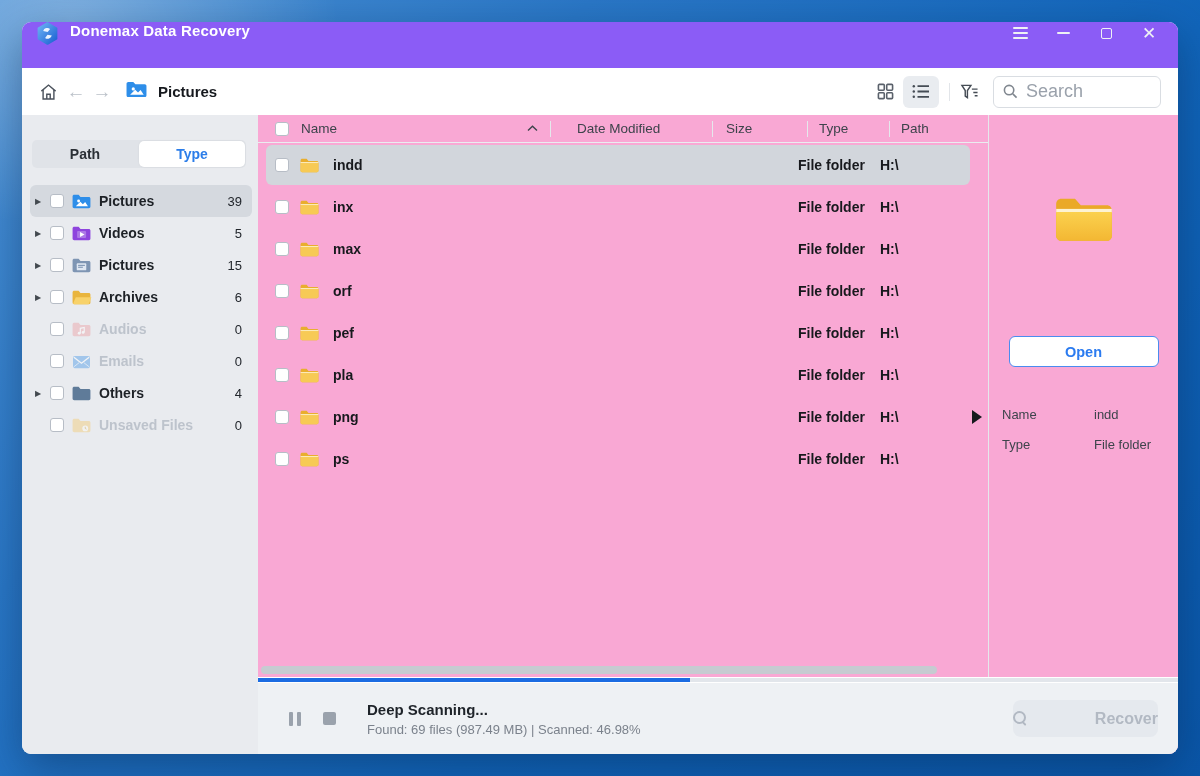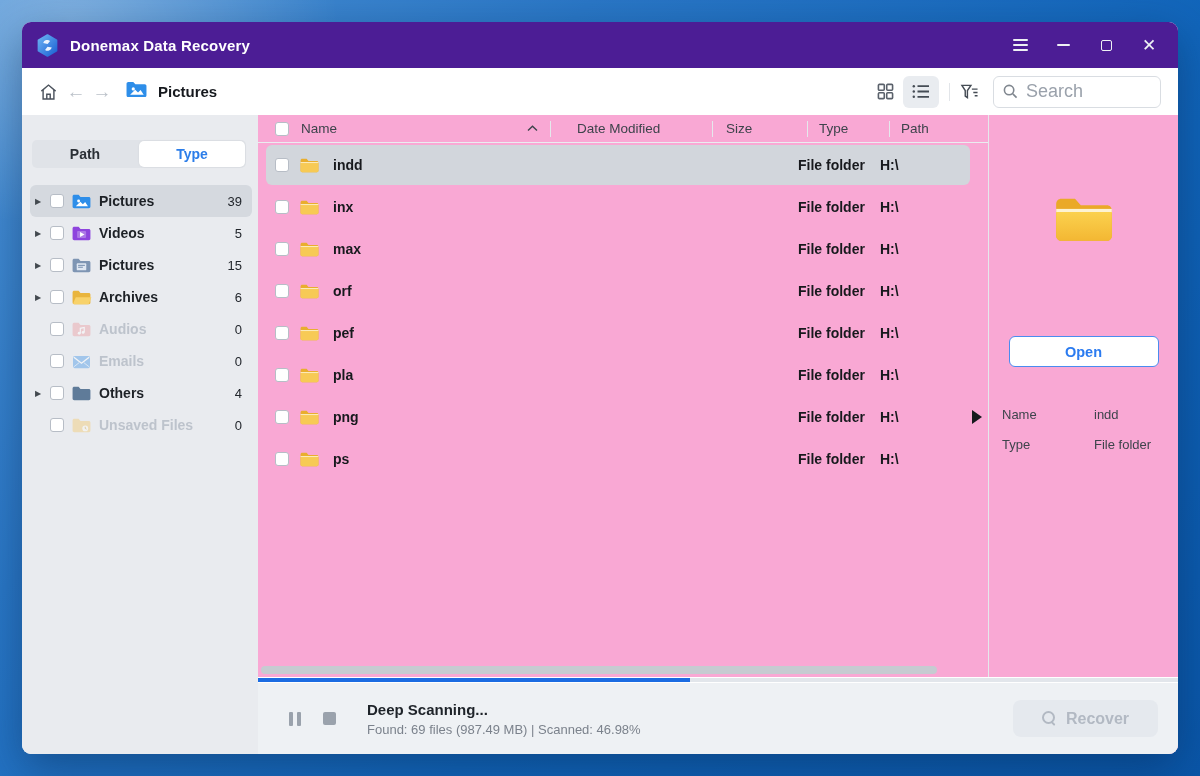--- a/index.html
+++ b/index.html
@@ -12,21 +12,21 @@
       radial-gradient(430px 330px at 6% 3%, rgba(255,255,255,.30), rgba(255,255,255,0) 62%),
       linear-gradient(135deg, #4e93d6 0%, #2a77c6 30%, #1165ba 62%, #0a56a8 100%);
   }
   .window {
     position:absolute; left:22px; top:22px; width:1156px; height:732px;
     border-radius:9px; overflow:hidden; display:flex; flex-direction:column;
     background:#fff; box-shadow: 0 14px 44px rgba(6,40,80,.45);
   }
 
   
-  .titlebar { height:46px; flex:none; background:#4c1d95; display:flex; align-items:center; padding:0 18px 0 14px; }
+  .titlebar { height:46px; flex:none; background:#8b5cf6; display:flex; align-items:flex-start; padding:0 18px 0 14px; }
   .logo { width:23px; height:23px; flex:none; }
   .app-title { color:#fff; font-size:15px; font-weight:700; margin-left:11px; letter-spacing:.2px; }
   .win-controls { margin-left:auto; display:flex; align-items:center; gap:21px; }
   .wbtn { width:22px; height:22px; display:flex; align-items:center; justify-content:center; flex-direction:column; cursor:default; }
   .menu-bars span { display:block; width:15px; height:2px; background:#eef1f4; border-radius:1px; margin:1.7px 0; }
   .min-bar { width:13px; height:2px; background:#eef1f4; border-radius:1px; }
   .max-box { width:11px; height:11px; border:1.8px solid #eef1f4; border-radius:2px; }
   .close-x { color:#eef1f4; font-size:17px; line-height:1; font-weight:400; }
 
   
@@ -114,21 +114,21 @@
   .progress-fill { height:4px; background:#1b6ce2; width:0; }
 
   .statusbar { height:71px; flex:none; background:#eef1f4; display:flex; align-items:center; padding:0 20px 0 31px; }
   .pause-btn { display:flex; gap:4px; }
   .pause-btn span { width:4px; height:14px; background:#9aa2ac; border-radius:1px; display:block; }
   .stop-btn { width:13px; height:13px; background:#9aa2ac; border-radius:2px; margin-left:22px; }
   .scan-block { margin-left:31px; }
   .scan-title { font-size:15px; font-weight:700; color:#1e2329; margin-bottom:4px; }
   .scan-details { font-size:13px; color:#7b828c; }
   .recover-btn { margin-left:auto; width:145px; height:37px; background:#e5e9ee; border-radius:8px; border:none;
-    display:flex; align-items:center; justify-content:center; gap:9px; color:#b2b9c3; font-size:16px; font-weight:700;
+    display:flex; align-items:center; justify-content:space-between; gap:9px; color:#b2b9c3; font-size:16px; font-weight:700;
     font-family:"Liberation Sans",sans-serif; }
   .mag { position:relative; width:15px; height:15px; }
   .mag::before { content:""; position:absolute; left:0; top:0; width:9px; height:9px; border:2.2px solid #b2b9c3; border-radius:50%; }
   .mag::after { content:""; position:absolute; left:10px; top:10px; width:5px; height:2.2px; background:#b2b9c3; border-radius:1px; transform:rotate(45deg); transform-origin:0 0; }
 </style>
 </head>
 <body>
 
 <div class="desktop">
   <div class="window">

